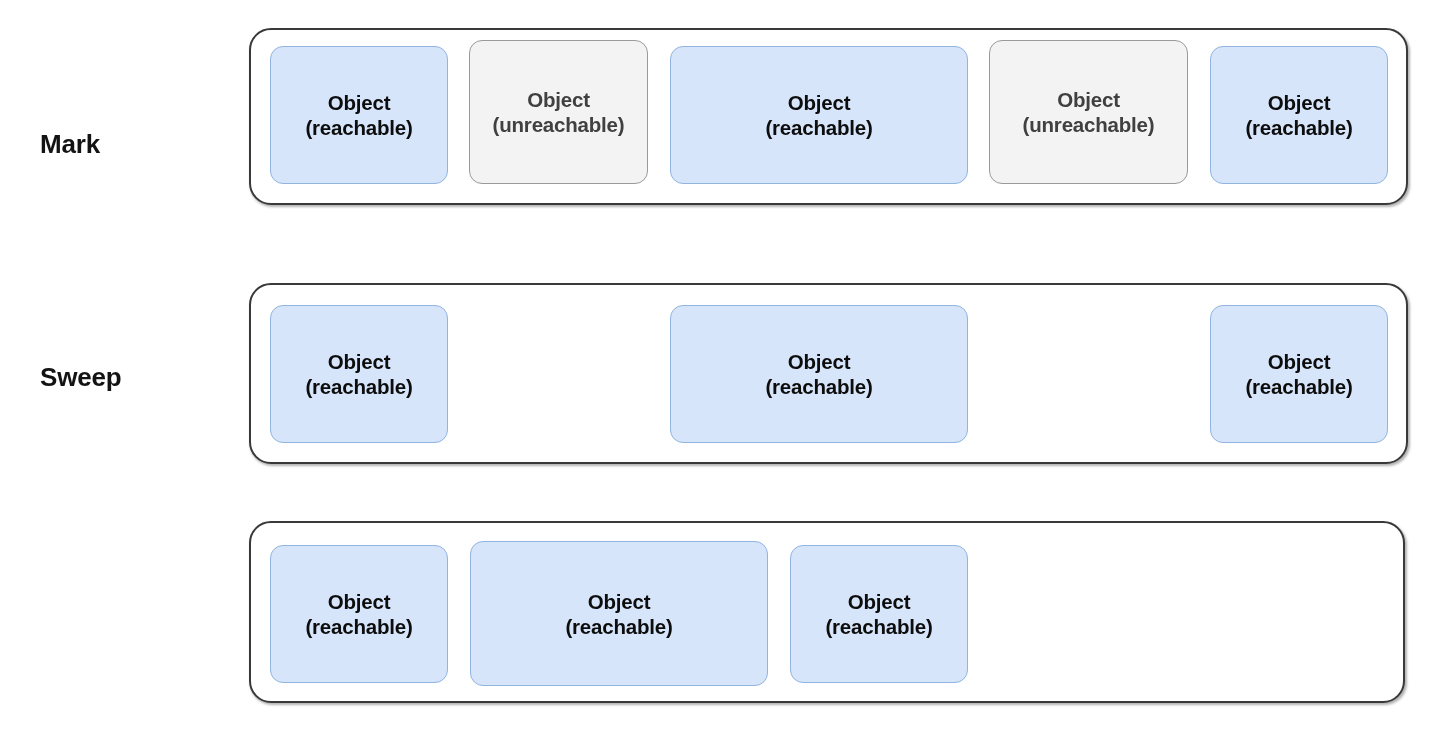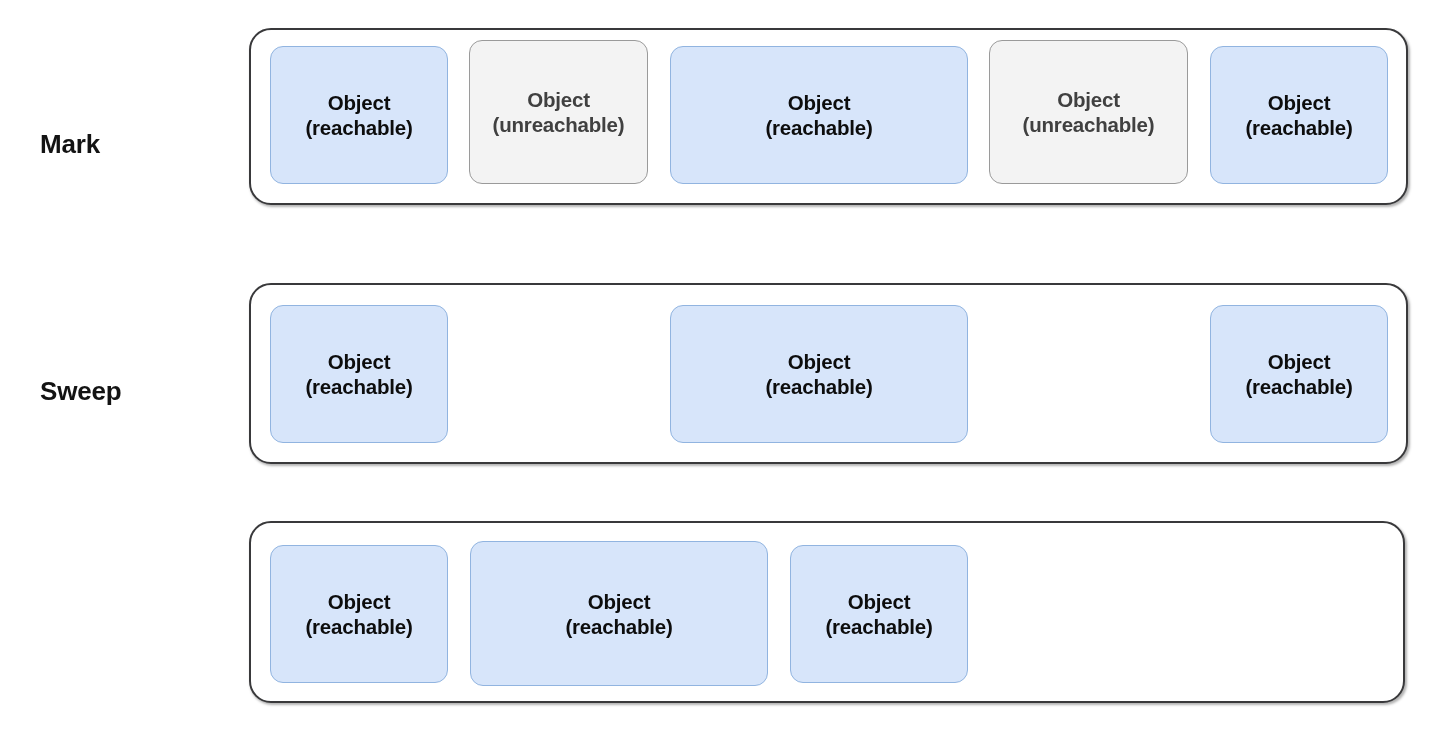--- a/index.html
+++ b/index.html
@@ -99,21 +99,21 @@
       <span class="ln">(reachable)</span>
     </div>
     <div class="obj unreachable" style="left: 989px; top: 40px; width: 199px; height: 144px;">
       <span class="ln">Object</span>
       <span class="ln">(unreachable)</span>
     </div>
     <div class="obj reachable" style="left: 1210px; top: 46px; width: 178px; height: 138px;">
       <span class="ln">Object</span>
       <span class="ln">(reachable)</span>
     </div>
-    <div class="row-label" style="left: 40px; top: 376px;">Sweep</div>
+    <div class="row-label" style="left: 40px; top: 362px;">Sweep</div>
     <div class="heap-container" style="left: 249px; top: 283px; width: 1159px; height: 181px;"></div>
     <div class="obj reachable" style="left: 270px; top: 305px; width: 178px; height: 138px;">
       <span class="ln">Object</span>
       <span class="ln">(reachable)</span>
     </div>
     <div class="obj empty-slot" style="left: 469px; top: 305px; width: 179px; height: 138px;"></div>
     <div class="obj reachable" style="left: 670px; top: 305px; width: 298px; height: 138px;">
       <span class="ln">Object</span>
       <span class="ln">(reachable)</span>
     </div>

